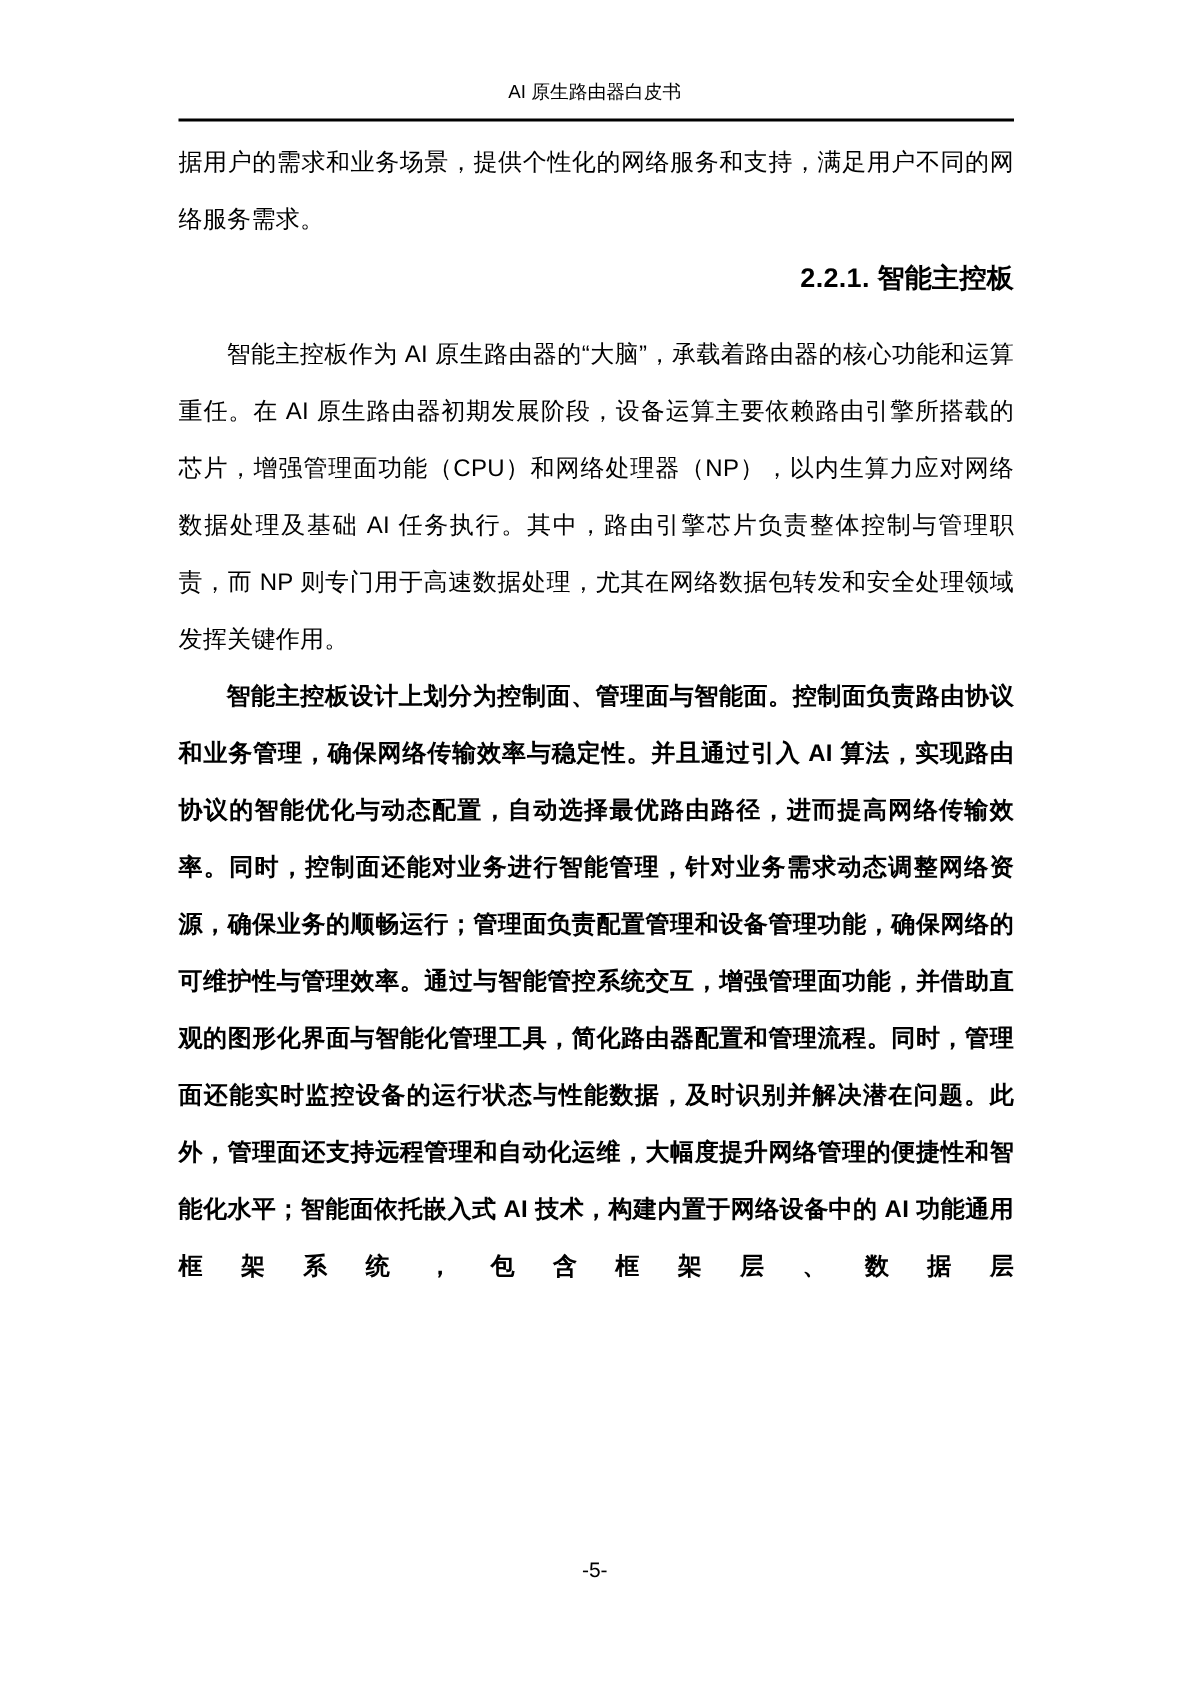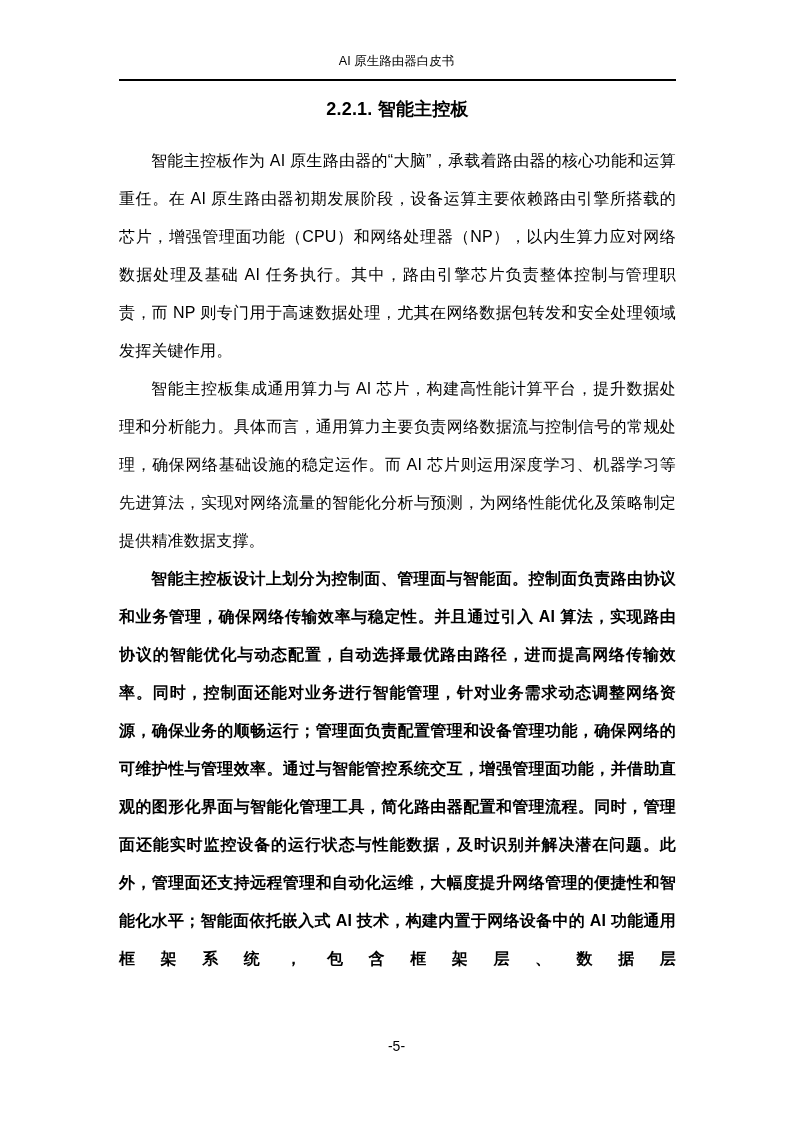--- a/index.html
+++ b/index.html
@@ -52,21 +52,21 @@
   }
   .content p.truncated {
     text-align-last: justify;
     font-weight: bold;
   }
   h2.section-heading {
     margin: 0 0 14px 0;
     font-size: 18px;
     font-weight: 700;
     line-height: 38px;
-    text-align: center;
+    text-align: right;
   }
   .footer {
     position: absolute;
     top: 1036px;
     left: 0;
     width: 100%;
     text-align: center;
     font-size: 14px;
     line-height: 20px;
     color: #000000;
@@ -76,26 +76,26 @@
 <body>
 
 <div class="page">
 
   <div class="header-title">AI 原生路由器白皮书</div>
 
   <div class="header-rule"></div>
 
   <main class="content">
 
+    <p class="para">据用户的需求和业务场景，提供个性化的网络服务和支持，满足用户不同的网络服务需求。</p>
 
     <h2 class="section-heading">2.2.1. 智能主控板</h2>
 
     <p class="para indent">智能主控板作为 AI 原生路由器的“大脑”，承载着路由器的核心功能和运算重任。在 AI 原生路由器初期发展阶段，设备运算主要依赖路由引擎所搭载的芯片，增强管理面功能（CPU）和网络处理器（NP），以内生算力应对网络数据处理及基础 AI 任务执行。其中，路由引擎芯片负责整体控制与管理职责，而 NP 则专门用于高速数据处理，尤其在网络数据包转发和安全处理领域发挥关键作用。</p>
 
-    <p class="para indent">智能主控板集成通用算力与 AI 芯片，构建高性能计算平台，提升数据处理和分析能力。具体而言，通用算力主要负责网络数据流与控制信号的常规处理，确保网络基础设施的稳定运作。而 AI 芯片则运用深度学习、机器学习等先进算法，实现对网络流量的智能化分析与预测，为网络性能优化及策略制定提供精准数据支撑。</p>
 
     <p class="para indent truncated">智能主控板设计上划分为控制面、管理面与智能面。控制面负责路由协议和业务管理，确保网络传输效率与稳定性。并且通过引入 AI 算法，实现路由协议的智能优化与动态配置，自动选择最优路由路径，进而提高网络传输效率。同时，控制面还能对业务进行智能管理，针对业务需求动态调整网络资源，确保业务的顺畅运行；管理面负责配置管理和设备管理功能，确保网络的可维护性与管理效率。通过与智能管控系统交互，增强管理面功能，并借助直观的图形化界面与智能化管理工具，简化路由器配置和管理流程。同时，管理面还能实时监控设备的运行状态与性能数据，及时识别并解决潜在问题。此外，管理面还支持远程管理和自动化运维，大幅度提升网络管理的便捷性和智能化水平；智能面依托嵌入式 AI 技术，构建内置于网络设备中的 AI 功能通用框架系统，包含框架层、数据层</p>
 
   </main>
 
   <div class="footer">
     <span>-5-</span>
   </div>
 
 </div>

